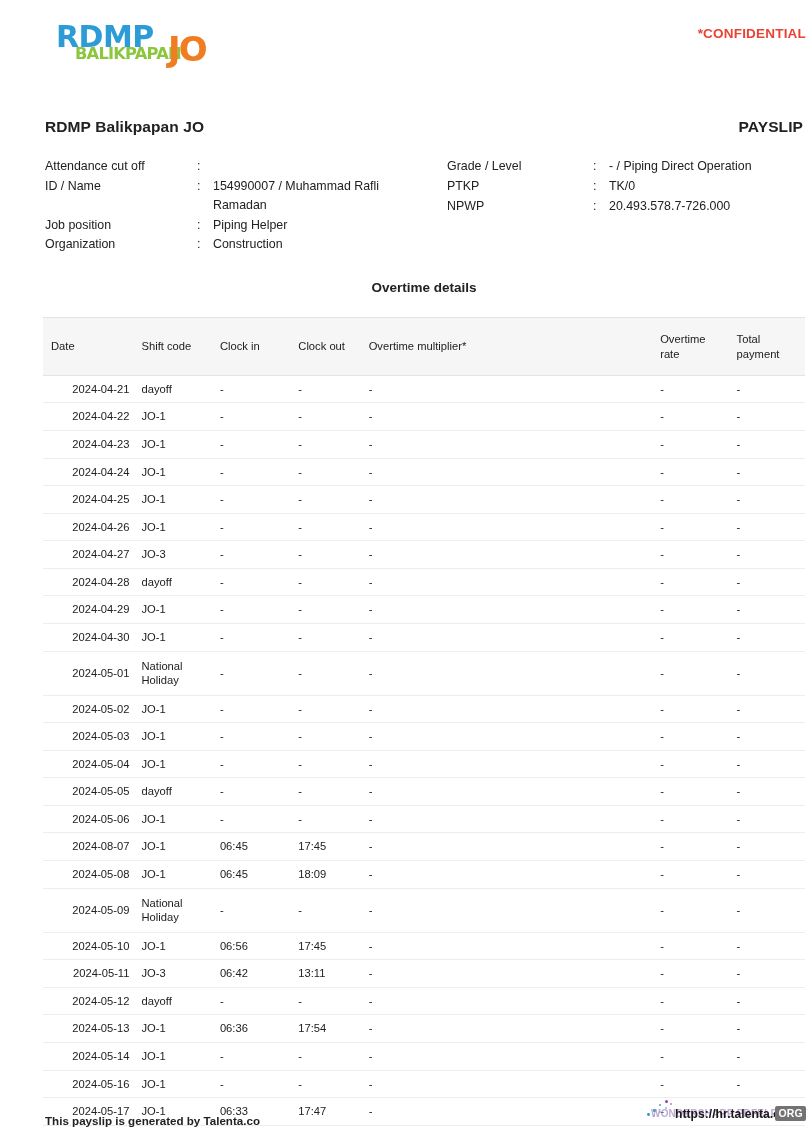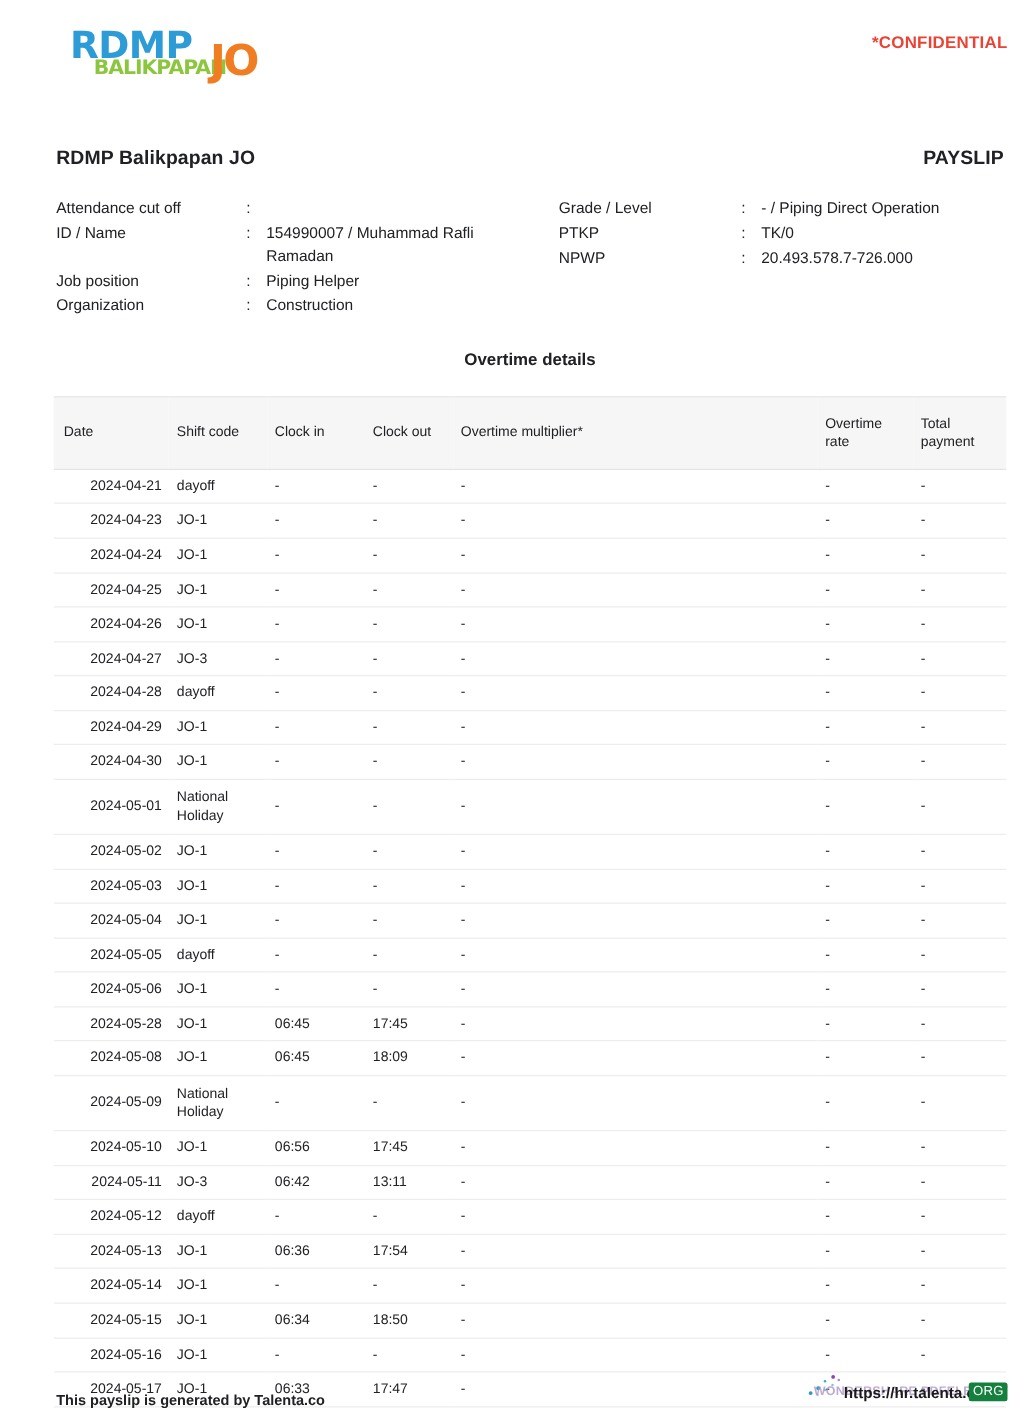--- a/index.html
+++ b/index.html
@@ -244,24 +244,24 @@
     top: 10px;
     font-size: 12.2px;
     font-weight: bold;
     color: #1a1a1a;
     white-space: nowrap;
   }
   .org-badge {
     position: absolute;
     right: 0px;
     top: 9px;
-    background: #15803d;
+    background: #737373;
     color: #ffffff;
     font-size: 10.5px;
-    font-weight: normal;
+    font-weight: bold;
     padding: 1px 3px 2px 3px;
     border-radius: 2px;
     letter-spacing: 0.2px;
   }
 </style>
 </head>
 <body>
 
 <div class="page">
 
@@ -341,20 +341,29 @@
           <tr>
             <td class="col-date">2024-04-21</td>
             <td class="col-shift">dayoff</td>
             <td class="col-in">-</td>
             <td class="col-out">-</td>
             <td class="col-mult">-</td>
             <td class="col-rate">-</td>
             <td class="col-total">-</td>
           </tr>
           <tr>
+            <td class="col-date">2024-04-22</td>
+            <td class="col-shift">JO-1</td>
+            <td class="col-in">-</td>
+            <td class="col-out">-</td>
+            <td class="col-mult">-</td>
+            <td class="col-rate">-</td>
+            <td class="col-total">-</td>
+          </tr>
+          <tr>
             <td class="col-date">2024-04-23</td>
             <td class="col-shift">JO-1</td>
             <td class="col-in">-</td>
             <td class="col-out">-</td>
             <td class="col-mult">-</td>
             <td class="col-rate">-</td>
             <td class="col-total">-</td>
           </tr>
           <tr>
             <td class="col-date">2024-04-24</td>
@@ -467,21 +476,21 @@
           <tr>
             <td class="col-date">2024-05-06</td>
             <td class="col-shift">JO-1</td>
             <td class="col-in">-</td>
             <td class="col-out">-</td>
             <td class="col-mult">-</td>
             <td class="col-rate">-</td>
             <td class="col-total">-</td>
           </tr>
           <tr>
-            <td class="col-date">2024-05-28</td>
+            <td class="col-date">2024-08-07</td>
             <td class="col-shift">JO-1</td>
             <td class="col-in">06:45</td>
             <td class="col-out">17:45</td>
             <td class="col-mult">-</td>
             <td class="col-rate">-</td>
             <td class="col-total">-</td>
           </tr>
           <tr>
             <td class="col-date">2024-05-08</td>
             <td class="col-shift">JO-1</td>
@@ -534,29 +543,20 @@
             <td class="col-out">17:54</td>
             <td class="col-mult">-</td>
             <td class="col-rate">-</td>
             <td class="col-total">-</td>
           </tr>
           <tr>
             <td class="col-date">2024-05-14</td>
             <td class="col-shift">JO-1</td>
             <td class="col-in">-</td>
             <td class="col-out">-</td>
-            <td class="col-mult">-</td>
-            <td class="col-rate">-</td>
-            <td class="col-total">-</td>
-          </tr>
-          <tr>
-            <td class="col-date">2024-05-15</td>
-            <td class="col-shift">JO-1</td>
-            <td class="col-in">06:34</td>
-            <td class="col-out">18:50</td>
             <td class="col-mult">-</td>
             <td class="col-rate">-</td>
             <td class="col-total">-</td>
           </tr>
           <tr>
             <td class="col-date">2024-05-16</td>
             <td class="col-shift">JO-1</td>
             <td class="col-in">-</td>
             <td class="col-out">-</td>
             <td class="col-mult">-</td>

